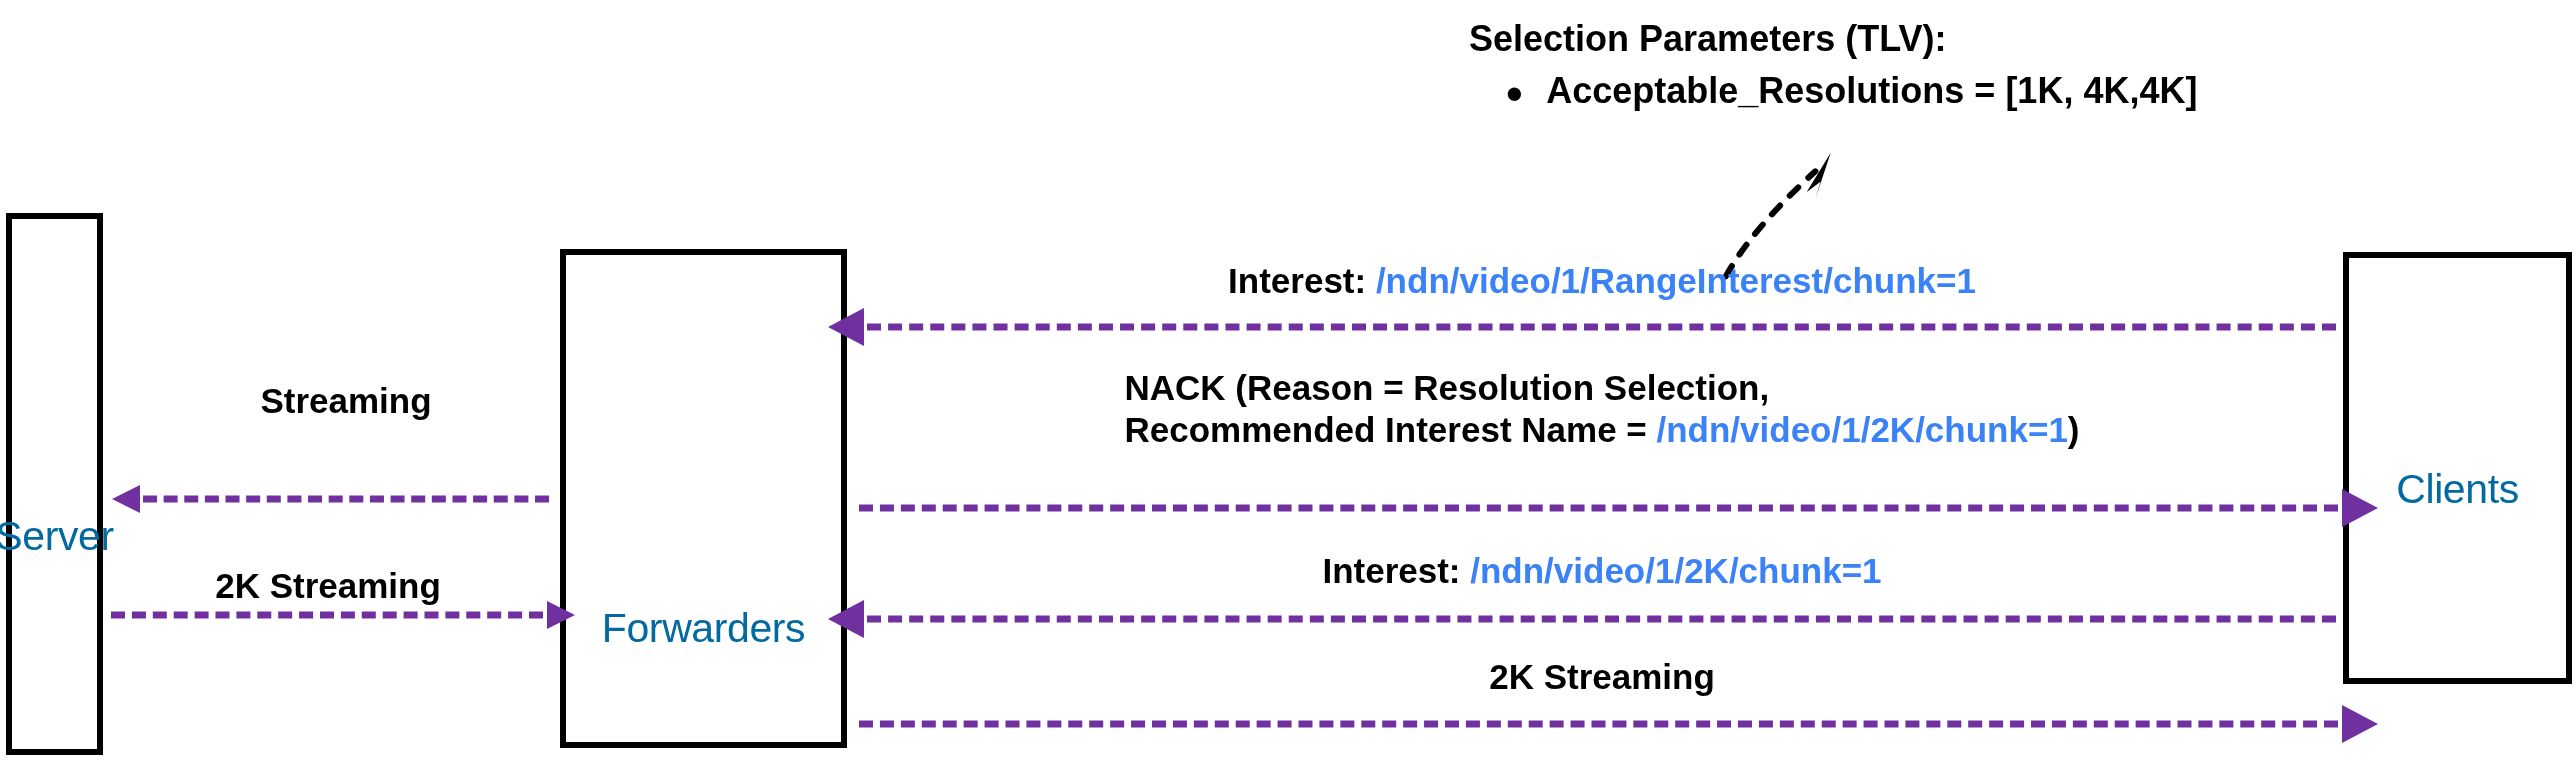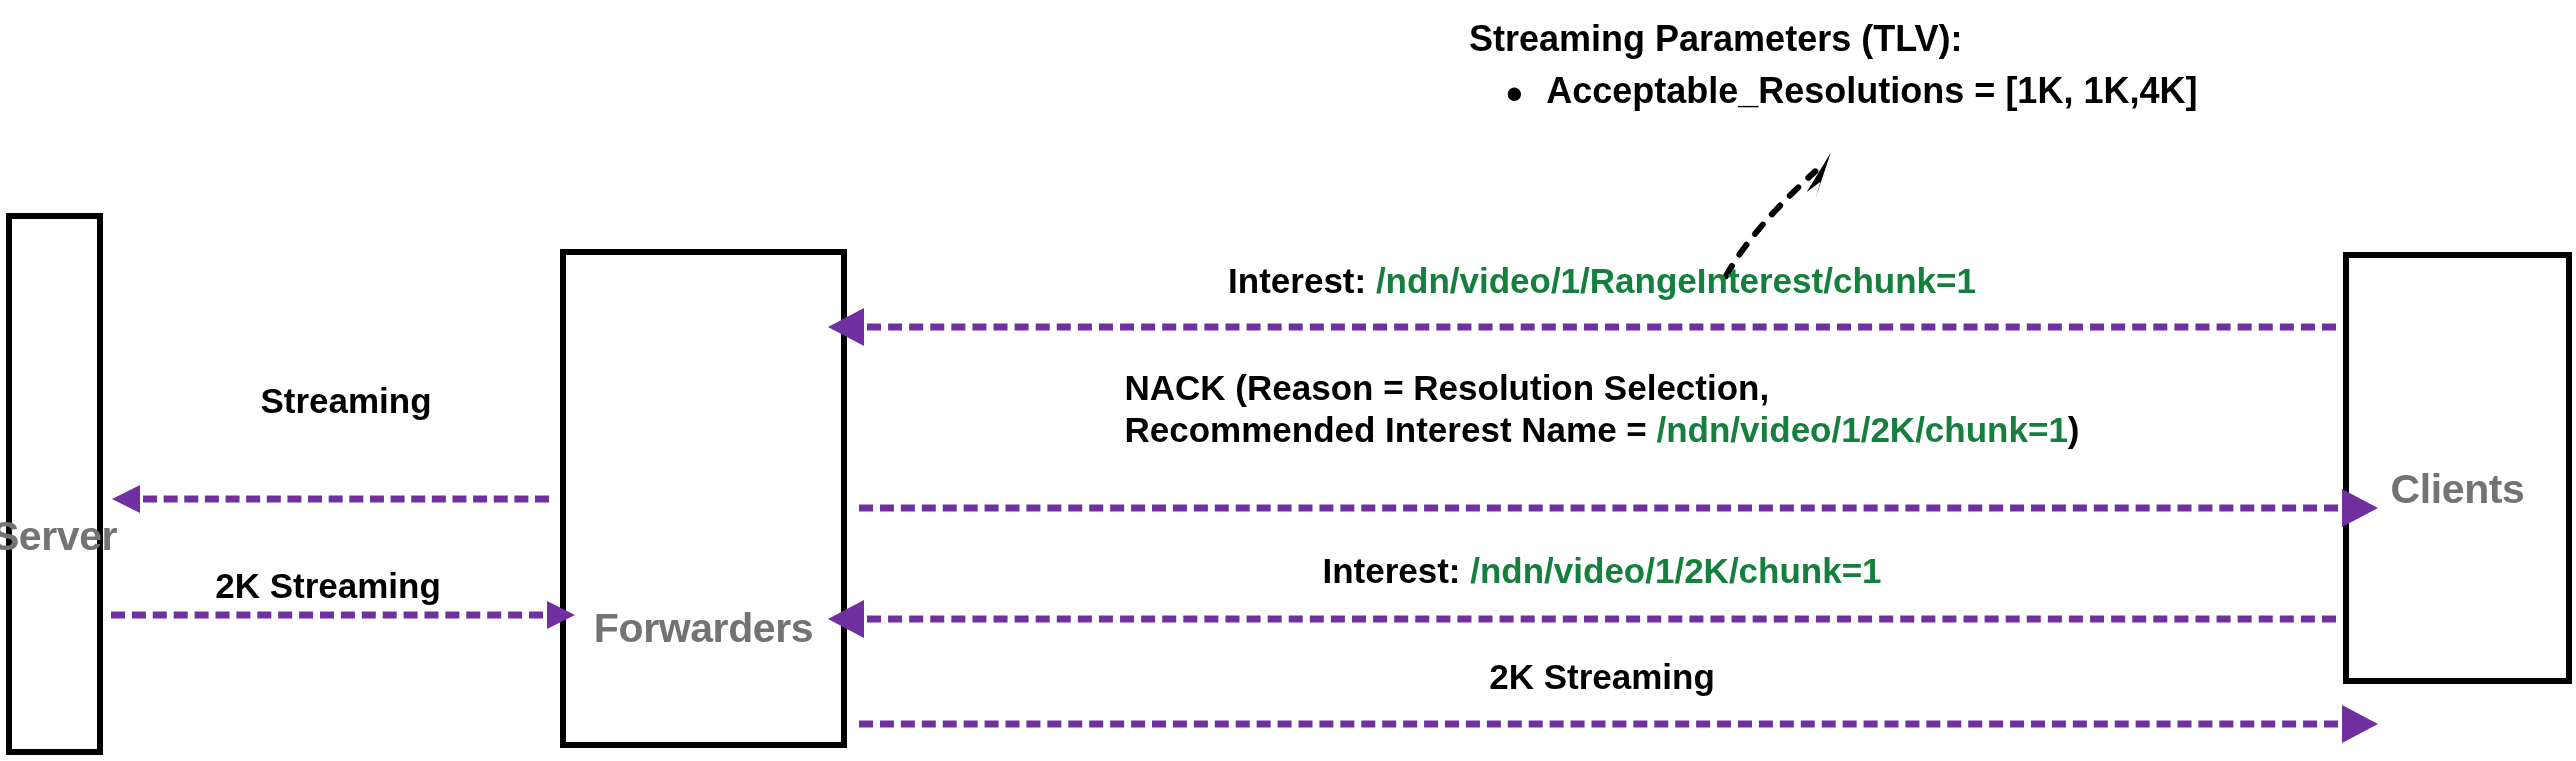--- a/index.html
+++ b/index.html
@@ -21,22 +21,22 @@
     position: absolute;
     box-sizing: border-box;
     border: 6px solid #000000;
     background: #ffffff;
     display: flex;
     align-items: center;
     justify-content: center;
   }
   .node-label {
     font-size: 41px;
-    font-weight: bold;
-    color: #737373;
+    font-weight: normal;
+    color: #0369a1;
     white-space: nowrap;
     letter-spacing: -0.4px;
   }
 
   #node-server  { left: 6px;    top: 213px; width: 97px; height: 542px; }
   #node-forwarders { left: 560px; top: 249px; width: 287px; height: 499px; }
   #node-clients { left: 2343px; top: 252px; width: 229px; height: 432px; }
 
   
   #node-server .node-label    { position: relative; top: 52px; }
@@ -100,21 +100,21 @@
 
   
   .msg-label {
     position: absolute;
     font-size: 35px;
     font-weight: bold;
     color: #000000;
     white-space: nowrap;
     line-height: 1.12;
   }
-  .name-orange { color: #15803d; margin-top: 44px; }
+  .name-orange { color: #3b82f6; margin-top: 44px; }
 
   #label-rec-interest {
     left: 346px; top: 380px;
     text-align: center;
     transform: translateX(-50%);
     line-height: 1.18;
   }
   #label-2k-left   { left: 328px; top: 566px; text-align: center; transform: translateX(-50%); }
   #label-interest-1{ left: 1602px; top: 261px; }
   #label-nack      { left: 1602px; top: 367px; text-align: left; transform: translateX(-50%); line-height: 1.2; }
@@ -158,24 +158,24 @@
     height: 155px;
     pointer-events: none;
   }
 </style>
 </head>
 <body>
 
 <div id="canvas">
 
   <div id="tlv-annotation">
-    <div>Streaming Parameters (TLV):</div>
+    <div>Selection Parameters (TLV):</div>
     <div id="tlv-bullet-row">
       <span id="tlv-bullet-dot">●</span>
-      <span>Acceptable_Resolutions = [1K, 1K,4K]</span>
+      <span>Acceptable_Resolutions = [1K, 4K,4K]</span>
     </div>
   </div>
 
   <svg id="tlv-pointer" viewBox="0 0 220 180">
     <path d="M 18 170 C 40 130, 78 88, 122 48" stroke="#000000" stroke-width="7" fill="none" stroke-dasharray="14 16" stroke-linecap="round"></path>
     <path d="M 140 26 L 112 72 L 128 60 L 122 80 Z" fill="#000000"></path>
   </svg>
 
   <div class="node-box" id="node-server">
     <span class="node-label">Server</span>

